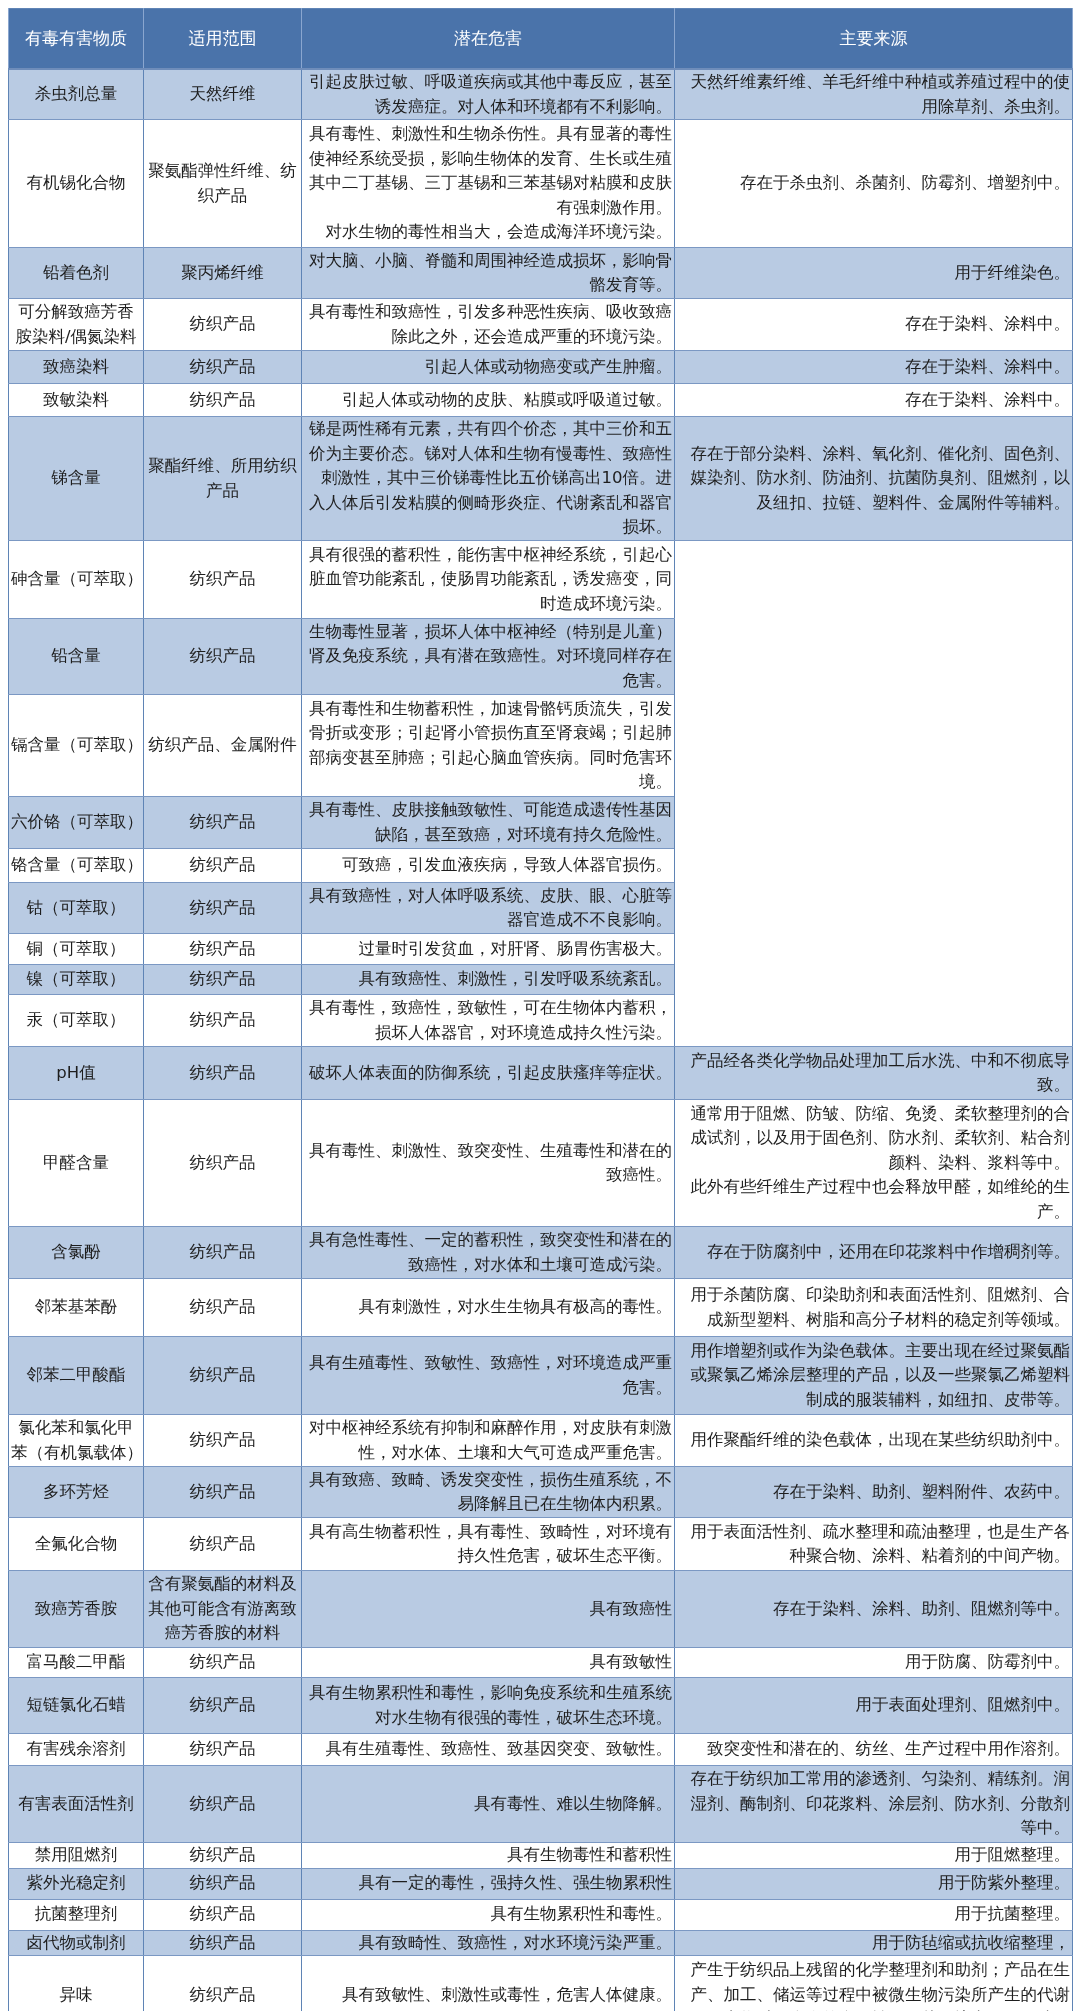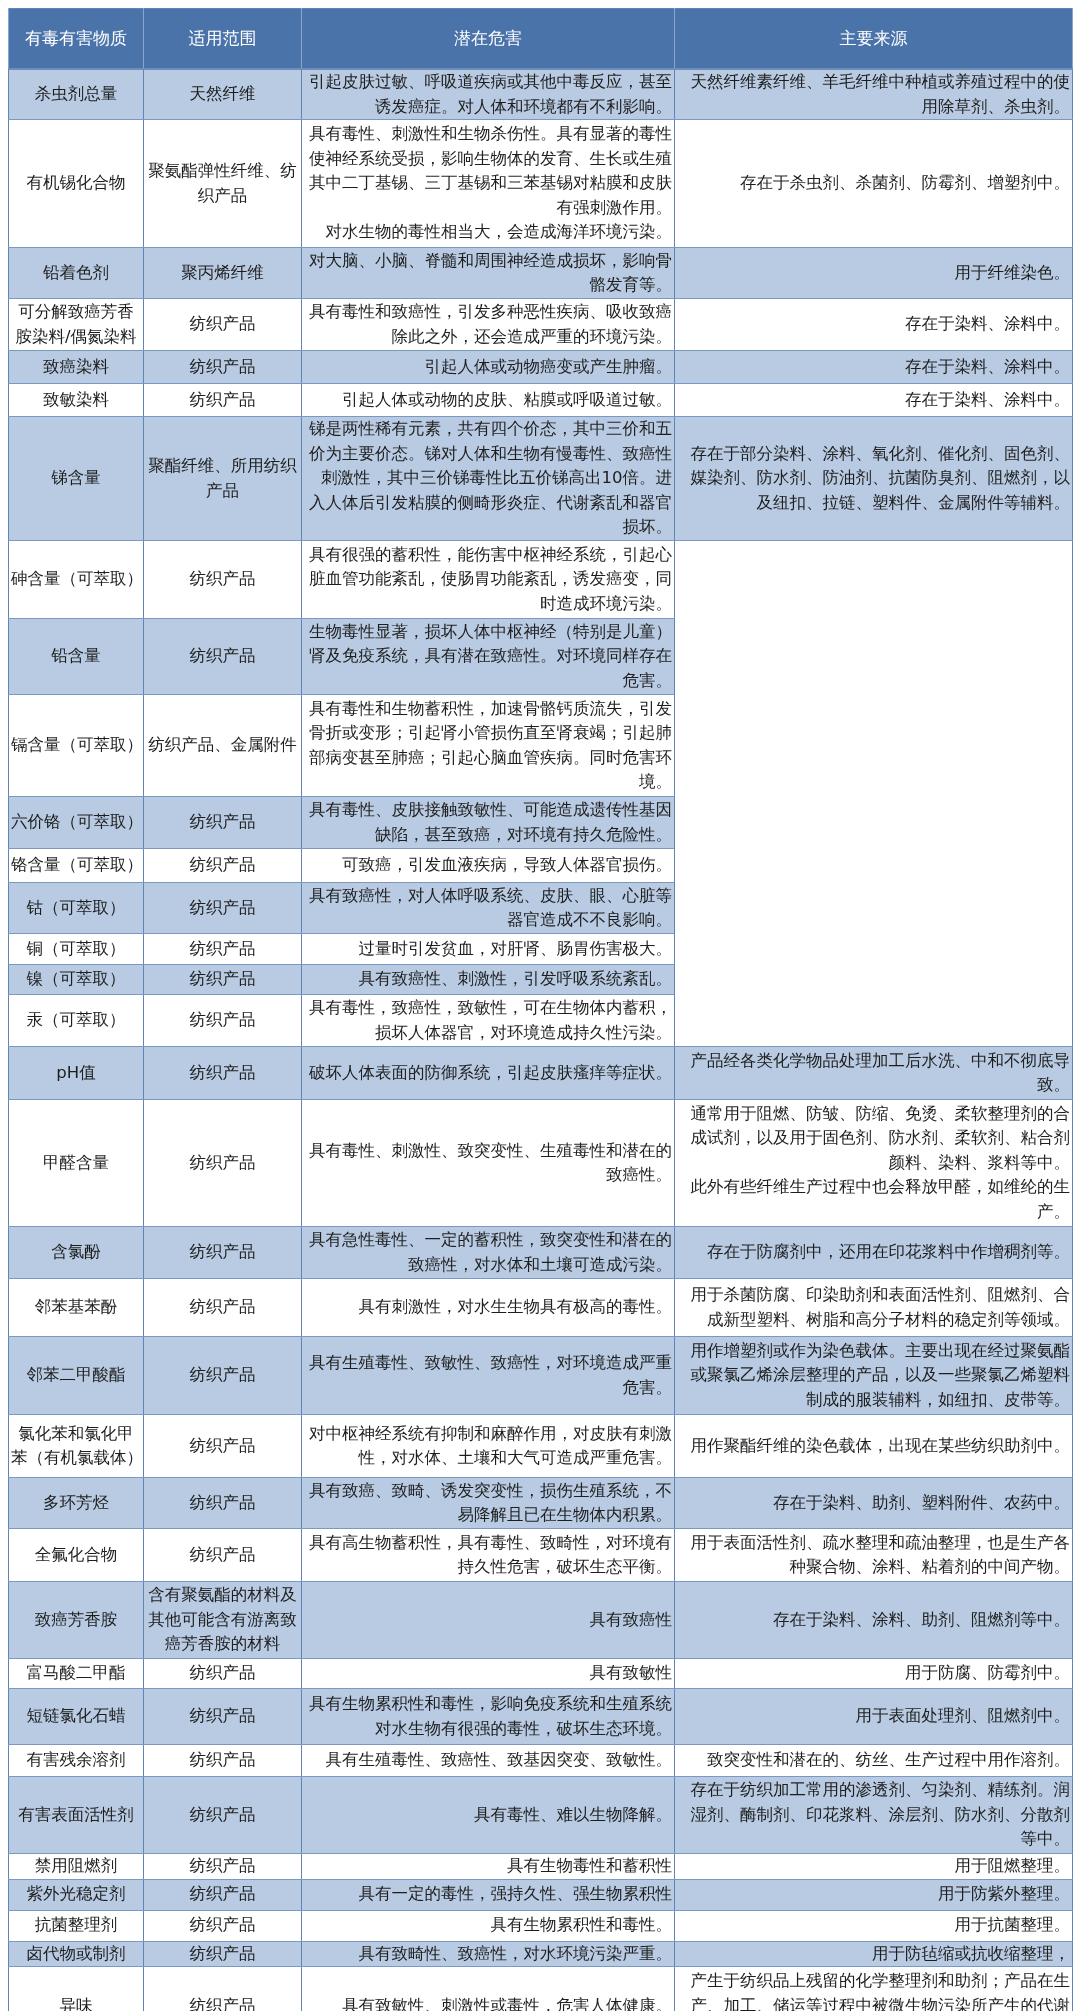--- a/index.html
+++ b/index.html
@@ -234,21 +234,21 @@
     </tr>
     <tr class="blue" style="height:78px">
       <td class="center">邻苯二甲酸酯</td>
       <td class="center">纺织产品</td>
       <td class="left">具有生殖毒性、致敏性、致癌性，对环境造成严重
 危害。</td>
       <td class="left">用作增塑剂或作为染色载体。主要出现在经过聚氨酯
 或聚氯乙烯涂层整理的产品，以及一些聚氯乙烯塑料
 制成的服装辅料，如纽扣、皮带等。</td>
     </tr>
-    <tr class="white" style="height:63px">
+    <tr class="white" style="height:52px">
       <td class="center">氯化苯和氯化甲
 苯（有机氯载体）</td>
       <td class="center">纺织产品</td>
       <td class="left">对中枢神经系统有抑制和麻醉作用，对皮肤有刺激
 性，对水体、土壤和大气可造成严重危害。</td>
       <td class="left">用作聚酯纤维的染色载体，出现在某些纺织助剂中。</td>
     </tr>
     <tr class="blue" style="height:51px">
       <td class="center">多环芳烃</td>
       <td class="center">纺织产品</td>

